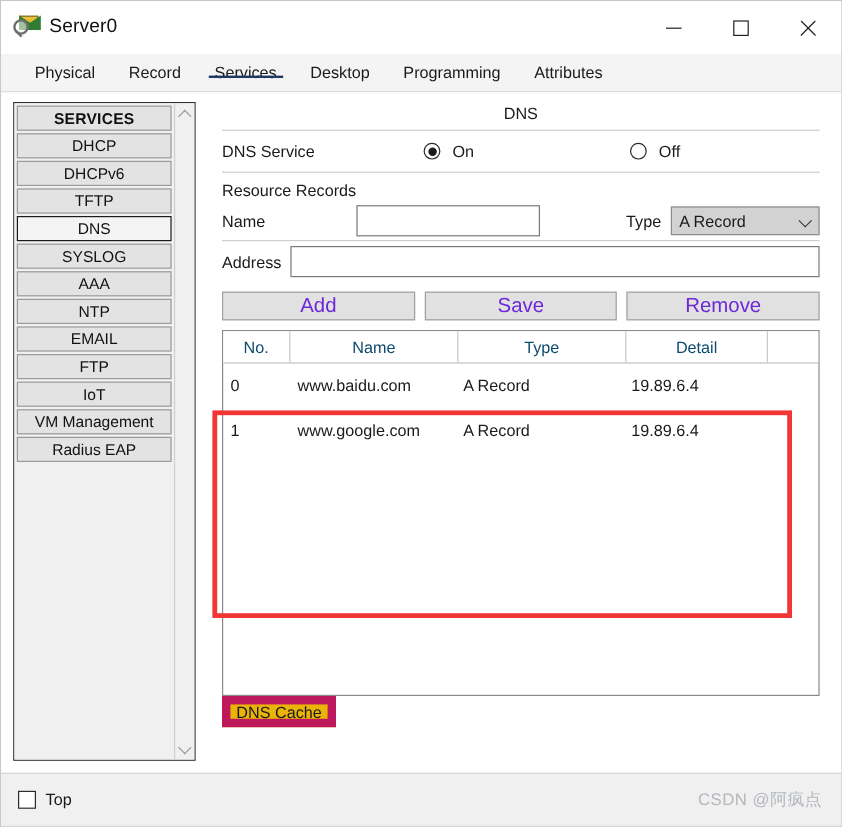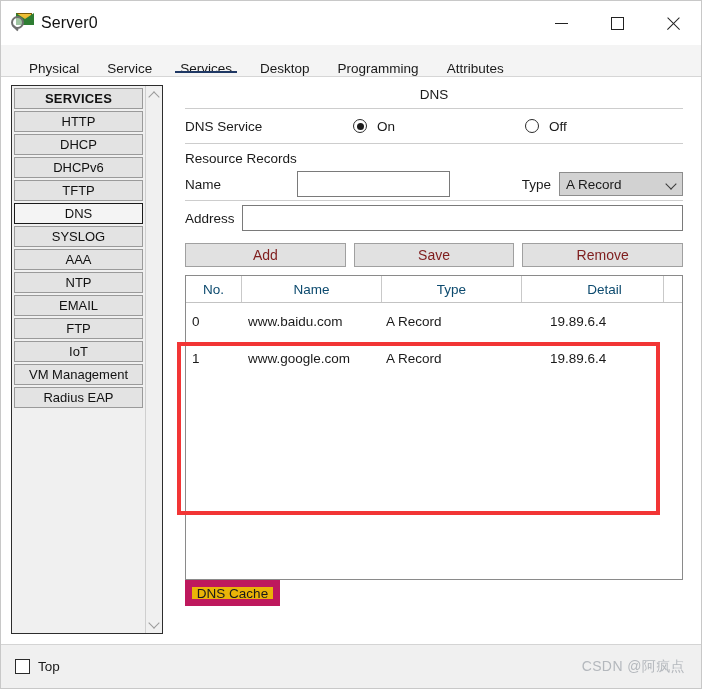--- a/index.html
+++ b/index.html
@@ -75,21 +75,21 @@
   }
   .glyph-close:before { transform: rotate(45deg); transform-origin: center; left:-1px;}
   .glyph-close:after  { transform: rotate(-45deg); transform-origin: center; left:-1px;}
 
   
   .tabstrip {
     flex: 0 0 32px;
     height: 32px;
     background: #f4f4f4;
     display: flex;
-    align-items: flex-end;
+    align-items: center;
     padding-left: 14px;
     border-bottom: 1px solid #d6d6d6;
     position: relative;
   }
   .tabstrip:after {
     content:"";
     position:absolute; left:0; right:0; bottom:0; height:0px;
   }
   .tab {
     padding: 0 14px;
@@ -271,26 +271,26 @@
   .btnrow {
     display: flex;
     gap: 8px;
     margin-top: 8px;
   }
   .btn {
     flex: 1 1 0;
     height: 24px;
     background: #e1e1e1;
     border: 1px solid #a0a0a0;
-    font-size: 14px;
+    font-size: 17px;
     display: flex;
     align-items: center;
     justify-content: center;
     cursor: default;
-    color: #7f1d1d;
+    color: #6d28d9;
   }
 
   
   .table-wrap {
     margin-top: 8px;
     border: 1px solid #8a8a8a;
     background: #ffffff;
     height: 305px;
     overflow: hidden;
     position: relative;
@@ -305,21 +305,21 @@
     display: flex; align-items: center; justify-content: center;
     font-size: 13.5px;
     color: #0c4a6e;
     border-right: 1px solid #c9c9c9;
     height: 100%;
   }
   .th:last-child { border-right: none; }
   .col-no   { flex: 0 0 56px; }
   .col-name { flex: 0 0 140px; }
   .col-type { flex: 0 0 140px; }
-  .col-det  { flex: 0 0 118px; margin-left: 24px; }
+  .col-det  { flex: 0 0 118px; }
   .col-pad  { flex: 1 1 auto; }
   .trow {
     display: flex;
     height: 37px;
     align-items: center;
   }
   .td {
     font-size: 13.5px;
     color: #1a1a1a;
     height: 100%;
@@ -430,33 +430,32 @@
         <div class="glyph-max"></div>
       </div>
       <div class="win-btn close">
         <div class="glyph-close"></div>
       </div>
     </div>
   </div>
 
   <div class="tabstrip">
     <div class="tab">Physical</div>
-    <div class="tab">Service</div>
+    <div class="tab">Record</div>
     <div class="tab active">Services</div>
     <div class="tab">Desktop</div>
     <div class="tab">Programming</div>
     <div class="tab">Attributes</div>
   </div>
 
   <div class="body-area">
 
     <div class="sidebar-wrap">
       <div class="sidebar-list">
         <div class="svc-item header">SERVICES</div>
-        <div class="svc-item">HTTP</div>
         <div class="svc-item">DHCP</div>
         <div class="svc-item">DHCPv6</div>
         <div class="svc-item">TFTP</div>
         <div class="svc-item selected">DNS</div>
         <div class="svc-item">SYSLOG</div>
         <div class="svc-item">AAA</div>
         <div class="svc-item">NTP</div>
         <div class="svc-item">EMAIL</div>
         <div class="svc-item">FTP</div>
         <div class="svc-item">IoT</div>

